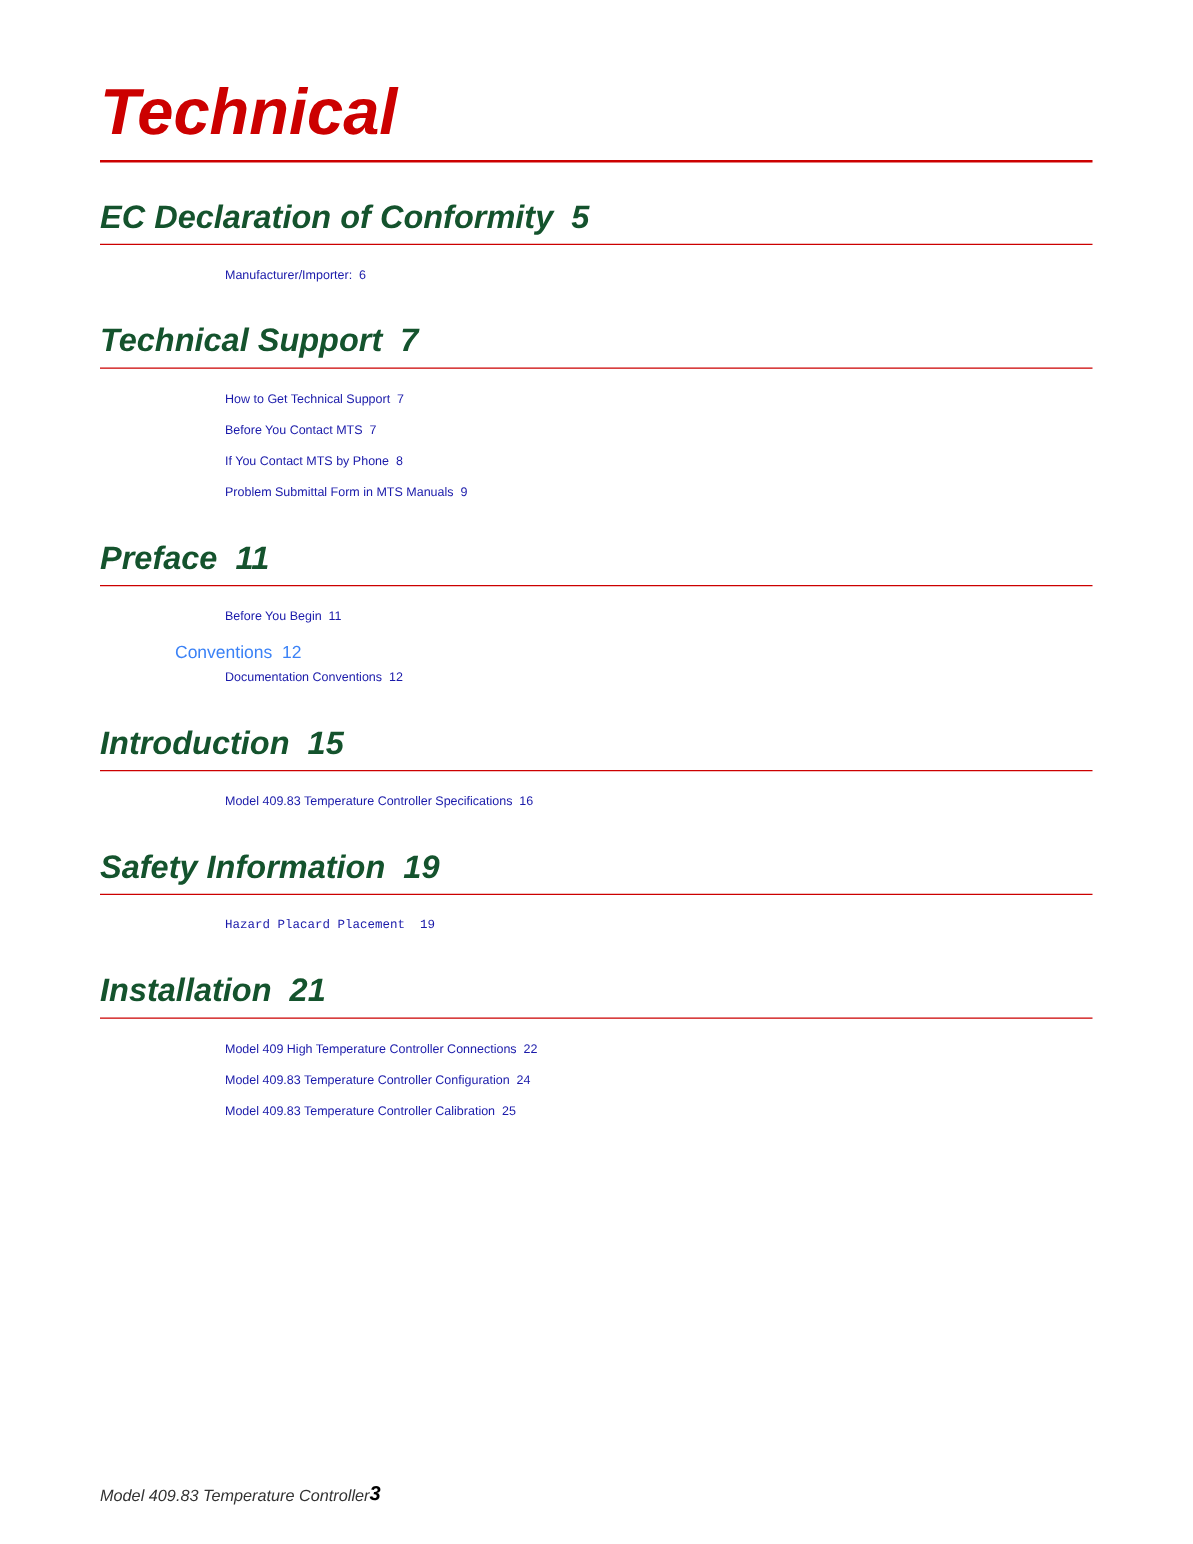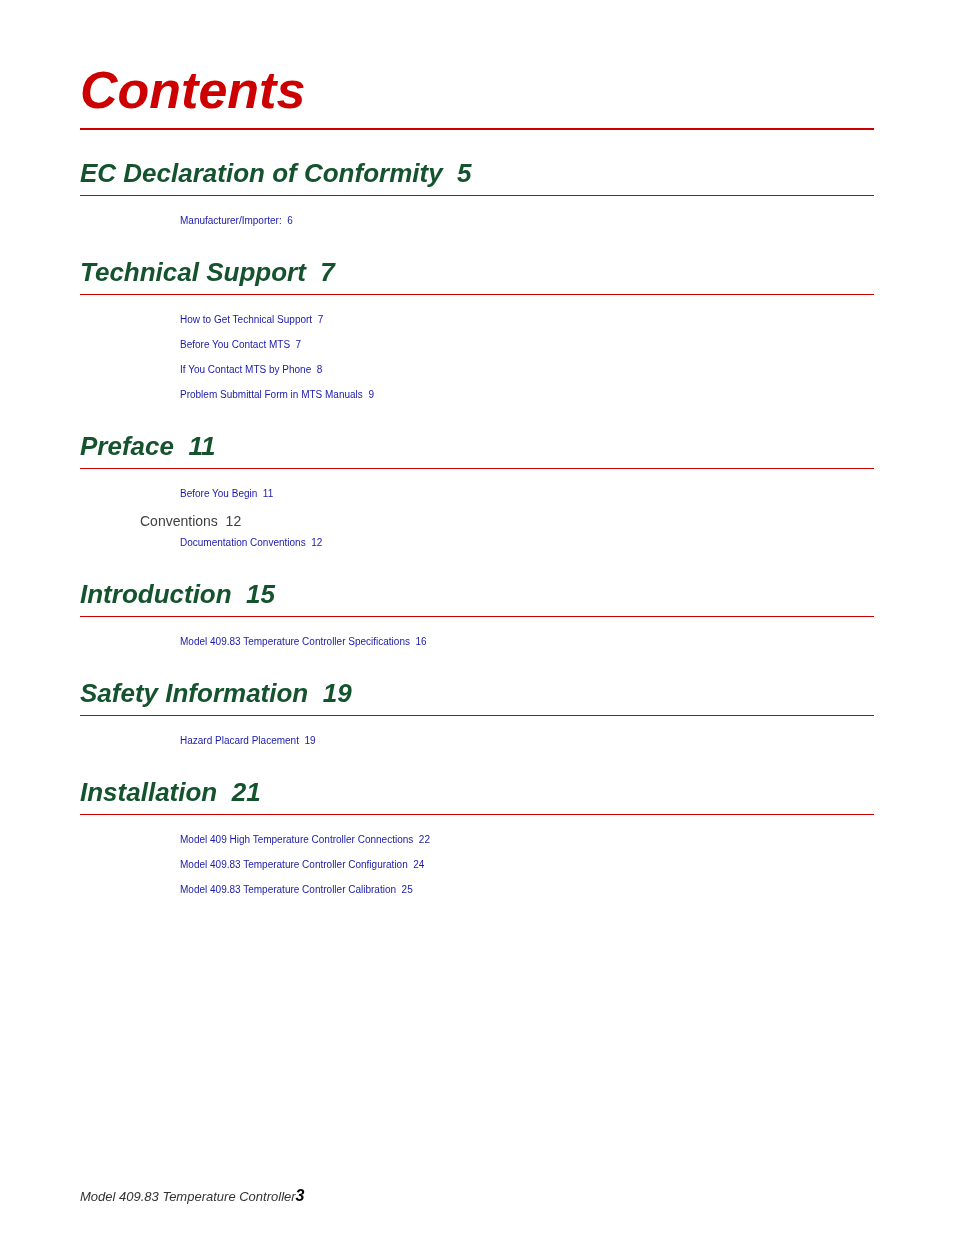--- a/index.html
+++ b/index.html
@@ -61,21 +61,21 @@
     .toc-entry {
       display: block;
       color: #1a1aaa;
       font-size: 10px;
       line-height: 1.7;
       text-decoration: none;
     }
 
     .toc-entry-noindent {
       display: block;
-      color: #404040;
+      color: #3b82f6;
       font-size: 14px;
       line-height: 1.7;
       text-decoration: none;
       padding-left: 60px;
     }
 
     .footer {
       position: absolute;
       bottom: 30px;
       left: 80px;
@@ -91,21 +91,21 @@
       font-weight: bold;
       font-size: 16px;
       color: #000;
     }
   </style>
 </head>
 <body>
 
 <div class="page">
 
-  <h1 class="page-title">Contents</h1>
+  <h1 class="page-title">Technical</h1>
   <hr class="title-rule">
 
   <div id="toc-sections">
       <div class="section-block">
         <div class="section-heading">EC Declaration of Conformity&nbsp;&nbsp;5</div>
         <hr class="section-rule">
         <a href="#" class="toc-entry toc-entries" style="display: block;">Manufacturer/Importer:&nbsp;&nbsp;6</a>
       </div>
       <div class="section-block">
         <div class="section-heading">Technical Support&nbsp;&nbsp;7</div>
@@ -123,21 +123,21 @@
         <a href="#" class="toc-entry toc-entries" style="display: block;">Documentation Conventions&nbsp;&nbsp;12</a>
       </div>
       <div class="section-block">
         <div class="section-heading">Introduction&nbsp;&nbsp;15</div>
         <hr class="section-rule">
         <a href="#" class="toc-entry toc-entries" style="display: block;">Model 409.83 Temperature Controller Specifications&nbsp;&nbsp;16</a>
       </div>
       <div class="section-block">
         <div class="section-heading">Safety Information&nbsp;&nbsp;19</div>
         <hr class="section-rule">
-        <a href="#" class="toc-entry toc-entries" style="display: block;">Hazard Placard Placement&nbsp;&nbsp;19</a>
+        <a href="#" class="toc-entry toc-entries" style="display: block; font-family: Liberation Mono, monospace;">Hazard Placard Placement&nbsp;&nbsp;19</a>
       </div>
       <div class="section-block">
         <div class="section-heading">Installation&nbsp;&nbsp;21</div>
         <hr class="section-rule">
         <a href="#" class="toc-entry toc-entries" style="display: block;">Model 409 High Temperature Controller Connections&nbsp;&nbsp;22</a>
         <a href="#" class="toc-entry toc-entries" style="display: block;">Model 409.83 Temperature Controller Configuration&nbsp;&nbsp;24</a>
         <a href="#" class="toc-entry toc-entries" style="display: block;">Model 409.83 Temperature Controller Calibration&nbsp;&nbsp;25</a>
       </div>
     </div>
 

